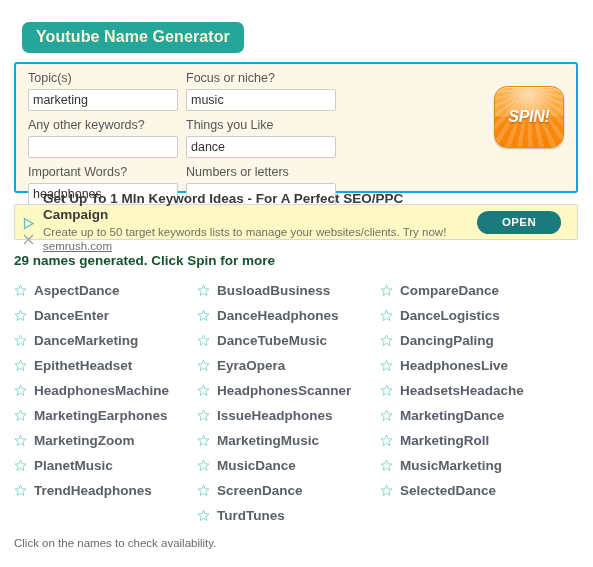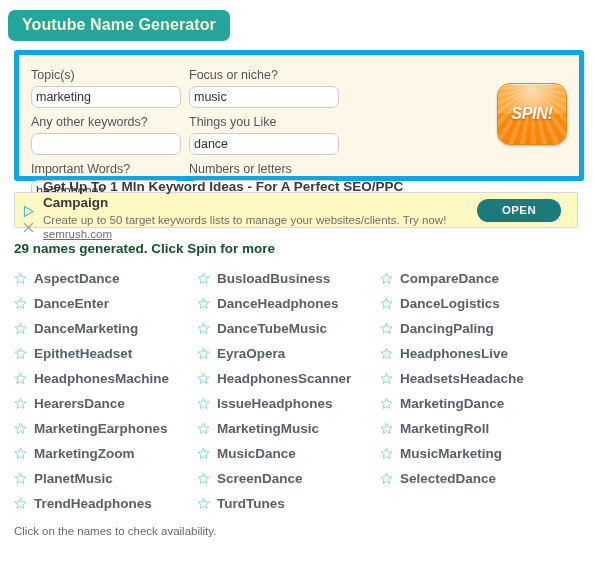--- a/index.html
+++ b/index.html
@@ -12,41 +12,42 @@
     background: #ffffff;
     font-family: "Liberation Sans", sans-serif;
     font-size: 13px;
     color: #4a4a4a;
     overflow: hidden;
     position: relative;
   }
 
   
   .title-wrap {
-    padding: 10px 0 0 8px;
+    padding: 10px 0 0 22px;
+    margin-top: 12px;
   }
   .title-badge {
     display: inline-block;
     background: #26a69a;
     color: #f5f3d7;
     font-size: 16px;
     font-weight: bold;
     padding: 7px 14px 8px 14px;
     border-radius: 7px;
     letter-spacing: .1px;
     line-height: 1;
   }
 
   
   .form-panel {
-    margin: 9px 9px 0 14px;
+    margin: 9px 15px 0 14px;
     background: #fdf7e8;
-    border: 5px solid #0ea5e9;
+    border: 2px solid #0ea5e9;
     border-radius: 3px;
-    padding: 12px 12px 12px 12px;
+    padding: 6px 12px 12px 12px;
     box-sizing: border-box;
     position: relative;
     height: 131px;
   }
   .fields {
     display: flex;
     align-items: flex-start;
   }
   .field-cols {
     display: flex;
@@ -63,21 +64,21 @@
     color: #555555;
     line-height: 16px;
     padding-bottom: 3px;
     white-space: nowrap;
   }
   .field input {
     width: 100%;
     box-sizing: border-box;
     height: 22px;
     border: 1px solid #cccccc;
-    border-radius: 7px;
+    border-radius: 2px;
     background: #ffffff;
     font-family: "Liberation Sans", sans-serif;
     font-size: 12.5px;
     color: #333333;
     padding: 0 4px;
     outline: none;
     margin-bottom: 6px;
   }
 
   
@@ -366,26 +367,20 @@
     <div class="name-item">
       <svg class="star-icon" viewBox="0 0 16 16">
           <path d="M8 1.3 L9.9 5.9 L14.8 6.2 L11 9.4 L12.2 14.2 L8 11.5 L3.8 14.2 L5 9.4 L1.2 6.2 L6.1 5.9 Z" fill="none" stroke="#7fd4cc" stroke-width="1.1"></path>
         </svg>
       <span class="name-label">HeadphonesMachine</span>
     </div>
     <div class="name-item">
       <svg class="star-icon" viewBox="0 0 16 16">
           <path d="M8 1.3 L9.9 5.9 L14.8 6.2 L11 9.4 L12.2 14.2 L8 11.5 L3.8 14.2 L5 9.4 L1.2 6.2 L6.1 5.9 Z" fill="none" stroke="#7fd4cc" stroke-width="1.1"></path>
         </svg>
-      <span class="name-label">HearersDance</span>
-    </div>
-    <div class="name-item">
-      <svg class="star-icon" viewBox="0 0 16 16">
-          <path d="M8 1.3 L9.9 5.9 L14.8 6.2 L11 9.4 L12.2 14.2 L8 11.5 L3.8 14.2 L5 9.4 L1.2 6.2 L6.1 5.9 Z" fill="none" stroke="#7fd4cc" stroke-width="1.1"></path>
-        </svg>
       <span class="name-label">MarketingEarphones</span>
     </div>
     <div class="name-item">
       <svg class="star-icon" viewBox="0 0 16 16">
           <path d="M8 1.3 L9.9 5.9 L14.8 6.2 L11 9.4 L12.2 14.2 L8 11.5 L3.8 14.2 L5 9.4 L1.2 6.2 L6.1 5.9 Z" fill="none" stroke="#7fd4cc" stroke-width="1.1"></path>
         </svg>
       <span class="name-label">MarketingZoom</span>
     </div>
     <div class="name-item">
       <svg class="star-icon" viewBox="0 0 16 16">

